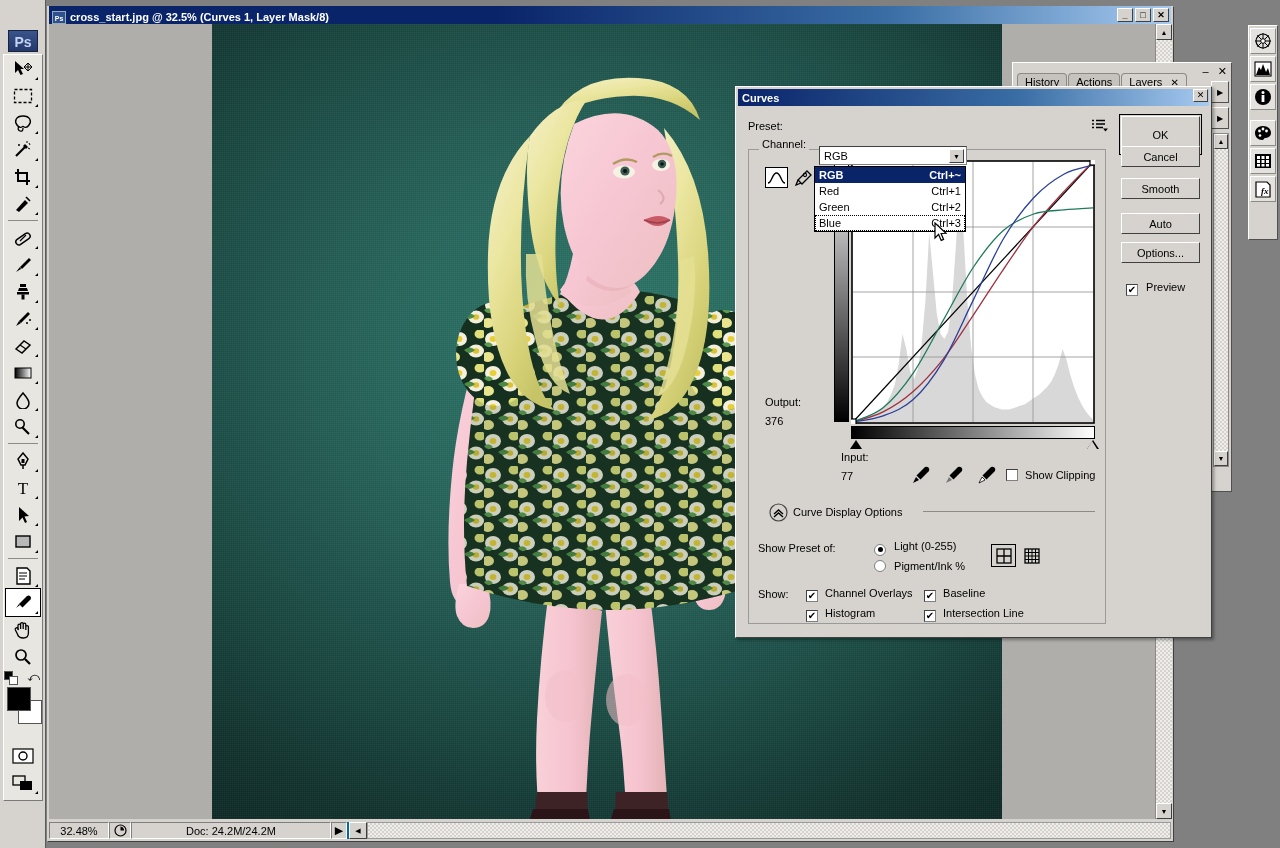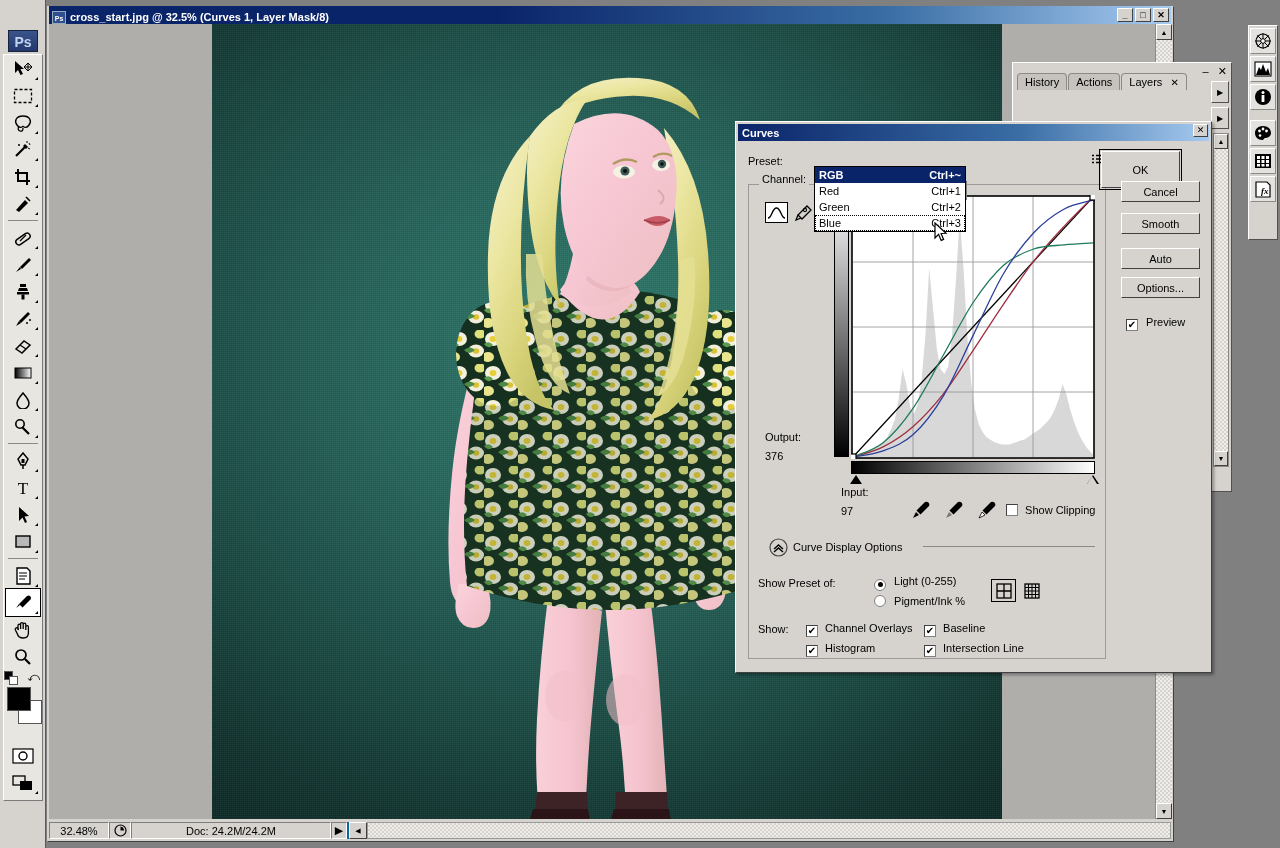--- a/index.html
+++ b/index.html
@@ -218,21 +218,21 @@
 
   
   #curves {
     position:absolute; left:735px; top:86px;
     width:477px; height:552px;
     background:#d6d3ce;
     border:1px solid #ffffff;
     border-right-color:#404040; border-bottom-color:#404040;
     box-shadow: 2px 2px 3px rgba(0,0,0,.35);
     z-index:40;
-    font-size:11px; color:#000;margin-top:35px;
+    font-size:11px; color:#000;
   }
   #curves-title {
     position:absolute; left:2px; top:2px; right:2px; height:17px;
     background: linear-gradient(90deg,#0a246a 0%, #3a6ea5 60%, #a6caf0 100%);
     color:#fff; font-weight:bold; font-size:11px;
     display:flex; align-items:center; padding-left:4px;
   }
   #curves-close {
     position:absolute; right:3px; top:2px;
     width:15px;height:13px; background:#d6d3ce;
@@ -777,21 +777,21 @@
       <div style="position:absolute;left:17px;top:266px;width:244px;height:13px;background:linear-gradient(90deg,#000,#fff);border:1px solid #000;"></div>
 
       <div style="position:absolute;left:16px;top:280px;width:0;height:0;border-left:6px solid transparent;border-right:6px solid transparent;border-bottom:9px solid #000;"></div>
       <div style="position:absolute;left:253px;top:280px;width:0;height:0;border-left:6px solid transparent;border-right:6px solid transparent;border-bottom:9px solid #000;opacity:1;"></div>
       <div style="position:absolute;left:253px;top:281px;width:0;height:0;border-left:5px solid transparent;border-right:5px solid transparent;border-bottom:8px solid #d6d3ce;"></div>
     </div>
 
     <span class="lbl" style="position:absolute;left:29px;top:309px;">Output:</span>
     <span class="lbl" style="position:absolute;left:29px;top:328px;">376</span>
     <span class="lbl" style="position:absolute;left:105px;top:364px;">Input:</span>
-    <span class="lbl" style="position:absolute;left:105px;top:383px;">97</span>
+    <span class="lbl" style="position:absolute;left:105px;top:383px;">77</span>
 
     <div style="position:absolute;left:176px;top:378px;display:flex;gap:14px;">
       <div>
         <svg width="19" height="20" viewBox="0 0 19 20">
             <path d="M13 2 a3 3 0 0 1 4 4 l-8.5 8.5 l-4 -4z" fill="#000"></path>
             <path d="M4 12 l-3 6 l6 -3z" fill="#000"></path>
           </svg>
       </div>
       <div>
         <svg width="19" height="20" viewBox="0 0 19 20">
@@ -857,21 +857,21 @@
     </div>
     <div style="position:absolute;left:70px;top:520px;">
       <span class="chk">✔</span>
       <span class="lbl" style="margin-left:4px;">Histogram</span>
     </div>
     <div style="position:absolute;left:188px;top:520px;">
       <span class="chk">✔</span>
       <span class="lbl" style="margin-left:4px;">Intersection Line</span>
     </div>
 
-    <div class="btn def" style="position:absolute;left:365px;top:29px;width:79px;height:37px;">OK</div>
+    <div class="btn def" style="position:absolute;left:385px;top:29px;width:79px;height:37px;">OK</div>
     <div class="btn" style="position:absolute;left:385px;top:59px;width:79px;height:21px;">Cancel</div>
     <div class="btn" style="position:absolute;left:385px;top:91px;width:79px;height:21px;">Smooth</div>
     <div class="btn" style="position:absolute;left:385px;top:126px;width:79px;height:21px;">Auto</div>
     <div class="btn" style="position:absolute;left:385px;top:155px;width:79px;height:21px;">Options...</div>
     <div style="position:absolute;left:390px;top:194px;">
       <span class="chk">✔</span>
       <span class="lbl" style="margin-left:5px;">Preview</span>
     </div>
   </div>
 

